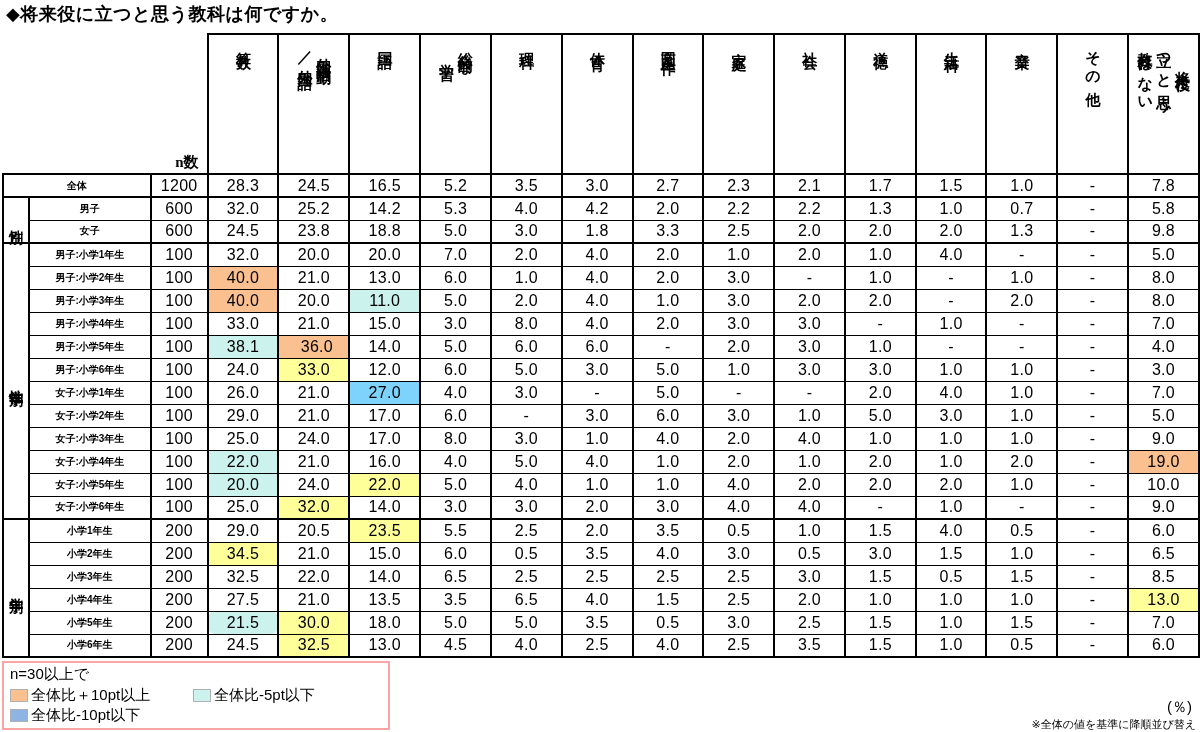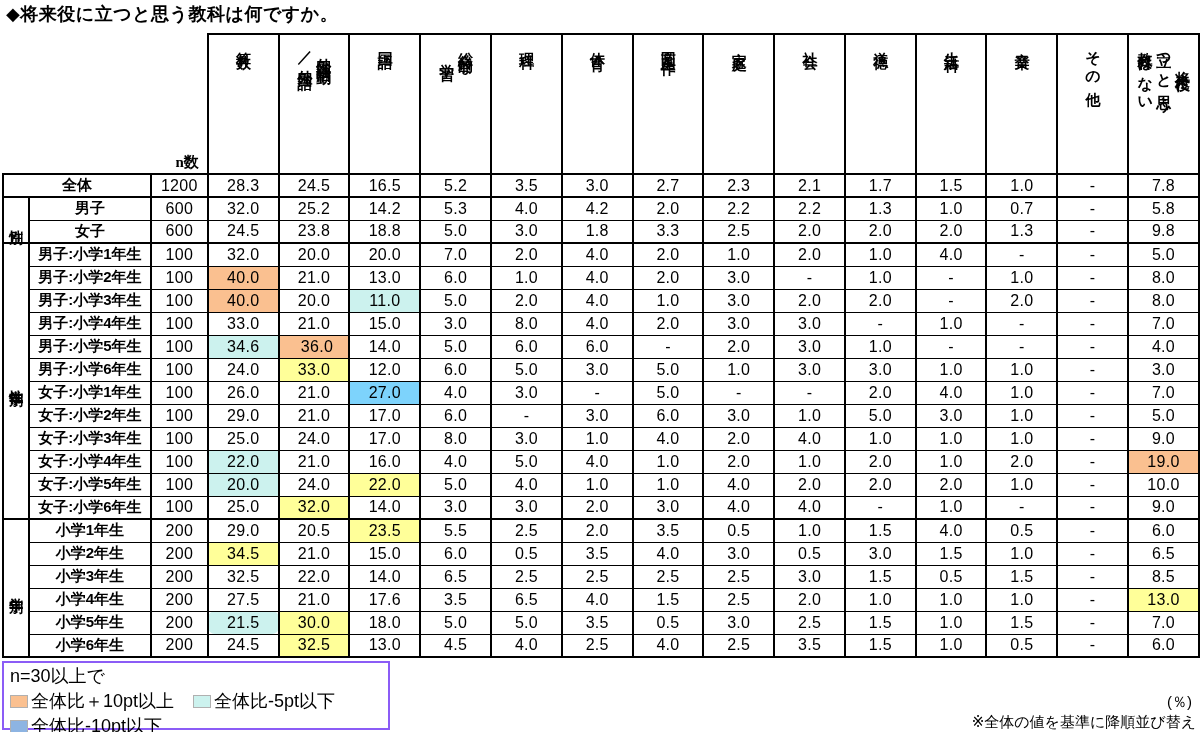--- a/index.html
+++ b/index.html
@@ -36,47 +36,47 @@
     font-size:15px; font-weight:bold;
     line-height:1.25; letter-spacing:3px;
   }
   td.gcell {
     border:2px solid #000;
     text-align:center; vertical-align:middle;
   }
   td.gcell .vtxt { padding-top:0; font-size:14px; letter-spacing:1px; }
   td.rlabel {
     border:2px solid #000; border-top-width:1px; border-bottom-width:1px;
-    font-size:15px; font-weight:bold; text-align:center;
+    font-size:10px; font-weight:bold; text-align:center;
     white-space:nowrap; overflow:hidden;
   }
   td.ncell, td.vcell {
     border:2px solid #000; border-top-width:1px; border-bottom-width:1px;
     font-size:16px; text-align:center; height:23px;
     font-weight:400; letter-spacing:0.3px;
   }
   tr.gs > td { border-top-width:2px; }
   tr.last > td { border-bottom-width:2px; }
   .legend {
     position:absolute; left:2px; top:661px; width:388px; height:69px;
-    border:2px solid #8b5cf6; padding:1px 6px 16px 6px;
-    font-size:18px; line-height:1.38;
+    border:2px solid #fca5a5; padding:1px 6px 16px 6px;
+    font-size:15px; line-height:1.38;
   }
   .legend-grid { display:grid; grid-template-columns:183px auto; }
   .legend-item { display:flex; align-items:center; white-space:nowrap; }
   .swatch {
     display:inline-block; width:18px; height:13px;
     border:1px solid #b0b0b0; margin-right:3px; flex:none;
   }
   .footer {
     position:absolute; right:4px; bottom:1px;
     text-align:right; line-height:1.3;
   }
   .footer .pct { font-size:15px; padding-right:4px; }
-  .footer .note { font-size:15px;margin-left:16px; }
+  .footer .note { font-size:11px;margin-left:16px; }
   .footer .copyright { font-size:20px; font-weight:bold; letter-spacing:0.5px; }
 </style>
 </head>
 <body>
 
 <div class="title">◆将来役に立つと思う教科は何ですか。</div>
 
 <table class="results">
   <colgroup>
       <col style="width: 26px;">
@@ -279,21 +279,21 @@
         <td class="vcell">3.0</td>
         <td class="vcell">-</td>
         <td class="vcell">1.0</td>
         <td class="vcell">-</td>
         <td class="vcell">-</td>
         <td class="vcell">7.0</td>
       </tr>
       <tr>
         <td class="rlabel">男子:小学5年生</td>
         <td class="ncell">100</td>
-        <td class="vcell" style="background: rgb(204, 242, 238);">34.6</td>
+        <td class="vcell" style="background: rgb(204, 242, 238);">38.1</td>
         <td class="vcell" style="background: rgb(250, 192, 144); padding-left: 6px;">36.0</td>
         <td class="vcell">14.0</td>
         <td class="vcell">5.0</td>
         <td class="vcell">6.0</td>
         <td class="vcell">6.0</td>
         <td class="vcell">-</td>
         <td class="vcell">2.0</td>
         <td class="vcell">3.0</td>
         <td class="vcell">1.0</td>
         <td class="vcell">-</td>
@@ -482,21 +482,21 @@
         <td class="vcell">0.5</td>
         <td class="vcell">1.5</td>
         <td class="vcell">-</td>
         <td class="vcell">8.5</td>
       </tr>
       <tr>
         <td class="rlabel">小学4年生</td>
         <td class="ncell">200</td>
         <td class="vcell">27.5</td>
         <td class="vcell">21.0</td>
-        <td class="vcell">17.6</td>
+        <td class="vcell">13.5</td>
         <td class="vcell">3.5</td>
         <td class="vcell">6.5</td>
         <td class="vcell">4.0</td>
         <td class="vcell">1.5</td>
         <td class="vcell">2.5</td>
         <td class="vcell">2.0</td>
         <td class="vcell">1.0</td>
         <td class="vcell">1.0</td>
         <td class="vcell">1.0</td>
         <td class="vcell">-</td>

